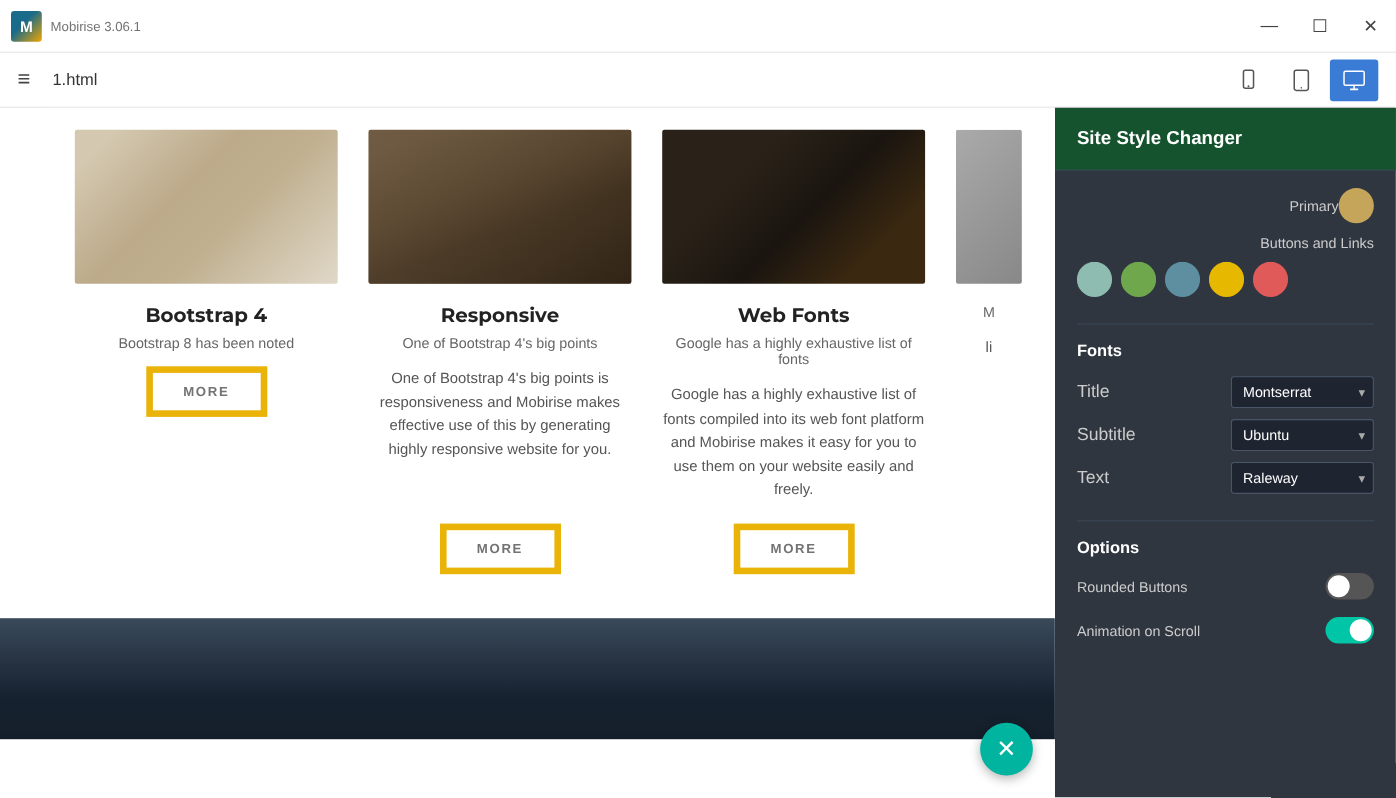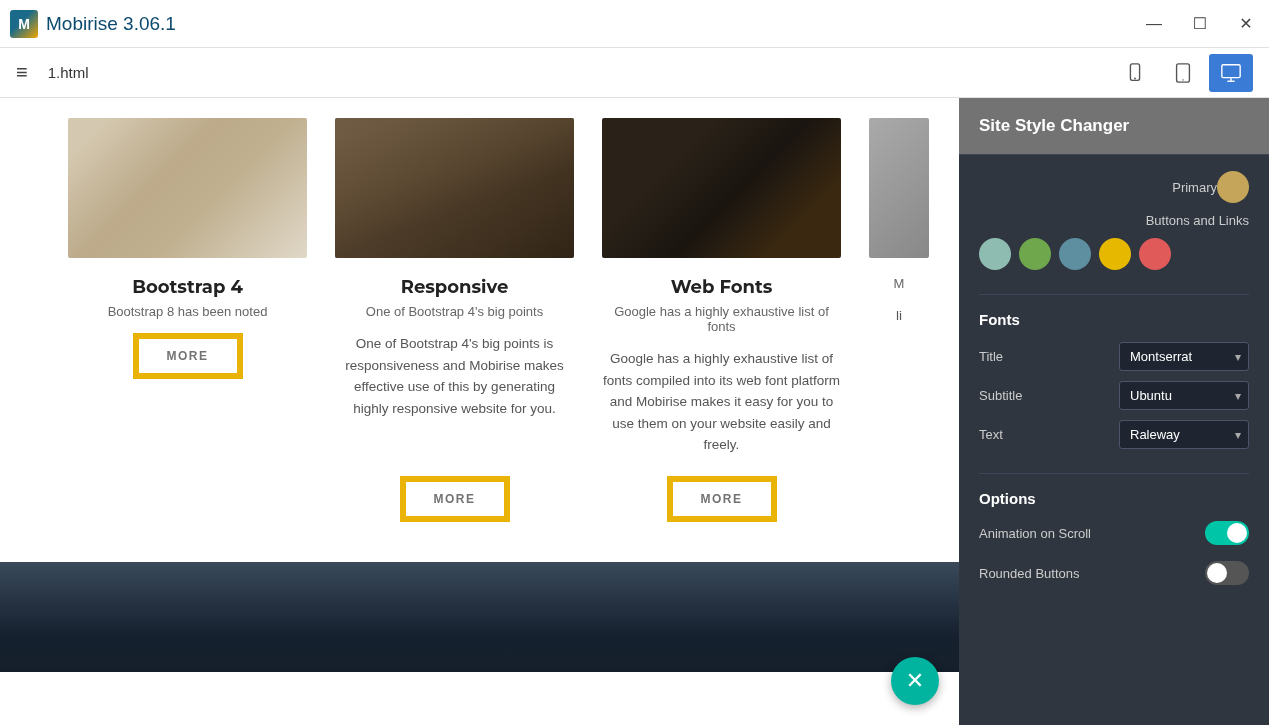--- a/index.html
+++ b/index.html
@@ -7,21 +7,21 @@
 
     
     .titlebar {
       display: flex; align-items: center; justify-content: space-between;
       height: 48px; background: #fff; border-bottom: 1px solid #e0e0e0;
       padding: 0 0 0 10px; user-select: none;
     }
     .titlebar-left { display: flex; align-items: center; gap: 8px; }
     .app-logo { width: 28px; height: 28px; background: linear-gradient(135deg, #1a6b8a 40%, #f0a500 100%); display: flex; align-items: center; justify-content: center; border-radius: 3px; }
     .app-logo span { color: #fff; font-size: 14px; font-weight: bold; }
-    .app-title { font-size: 19px; color: #0c4a6e; }
+    .app-title { font-size: 12px; color: #737373; }
     .titlebar-controls { display: flex; align-items: center; gap: 0; }
     .titlebar-btn { width: 46px; height: 48px; display: flex; align-items: center; justify-content: center; cursor: pointer; font-size: 16px; color: #444; border: none; background: transparent; }
 
     
     .toolbar {
       display: flex; align-items: center; height: 50px; background: #fff;
       border-bottom: 1px solid #e0e0e0; padding: 0 16px; gap: 10px;
     }
     .hamburger-icon { cursor: pointer; font-size: 20px; color: #444; margin-right: 10px; }
     .file-name { font-size: 15px; color: #333; flex: 1; }
@@ -75,21 +75,21 @@
       content: ''; position: absolute; bottom: 0; left: 0; right: 0; height: 60px;
       background: linear-gradient(180deg, transparent, rgba(10,20,30,0.7));
     }
 
     
     .side-panel {
       width: 310px; min-width: 310px; background: #2f3640; color: #fff;
       overflow-y: auto; padding: 0;
     }
     .panel-header {
-      background: #737373; padding: 18px 20px; font-size: 17px;
+      background: #14532d; padding: 18px 20px; font-size: 17px;
       font-weight: 600; color: #fff; border-bottom: 1px solid #3d4656;
     }
     .panel-body { padding: 16px 20px; }
 
     
     .panel-section { margin-bottom: 24px; }
     .panel-section-title { font-size: 15px; font-weight: 600; color: #fff; margin-bottom: 14px; }
 
     
     .color-row { display: flex; align-items: center; justify-content: flex-end; margin-bottom: 10px; }
@@ -97,21 +97,21 @@
     .color-swatch-single {
       width: 32px; height: 32px; border-radius: 50%; cursor: pointer;
     }
     .color-swatches { display: flex; gap: 8px; }
     .color-swatch {
       width: 32px; height: 32px; border-radius: 50%; cursor: pointer; border: 2px solid transparent;
     }
 
     
     .font-row { display: flex; align-items: center; justify-content: space-between; margin-bottom: 10px; }
-    .font-label { font-size: 13px; color: #ccc; text-align: right; }
+    .font-label { font-size: 16px; color: #ccc; text-align: right; }
     .font-select {
       background: #1e2530; color: #fff; border: 1px solid #4a5568;
       padding: 6px 28px 6px 10px; font-size: 13px; border-radius: 3px;
       appearance: none; -webkit-appearance: none; width: 130px; cursor: pointer;
       position: relative;
     }
     .font-select-wrap { position: relative; }
     .font-select-wrap::after {
       content: '▾'; position: absolute; right: 8px; top: 50%; transform: translateY(-50%);
       color: #aaa; pointer-events: none; font-size: 12px;
@@ -303,30 +303,30 @@
           </div>
         </div>
       </div>
 
       <div class="divider"></div>
 
       <div class="panel-section">
         <div class="panel-section-title">Options</div>
 
         <div class="option-row">
+          <span class="option-label">Rounded Buttons</span>
+          <div class="toggle off">
+            <div class="toggle-knob"></div>
+          </div>
+        </div>
+
+        <div class="option-row">
           <span class="option-label">Animation on Scroll</span>
           <div class="toggle on">
             <div class="toggle-knob"></div>
           </div>
         </div>
-
-        <div class="option-row">
-          <span class="option-label">Rounded Buttons</span>
-          <div class="toggle off">
-            <div class="toggle-knob"></div>
-          </div>
-        </div>
       </div>
 
     </div>
   </div>
 
 </div>
 
 </body></html>

